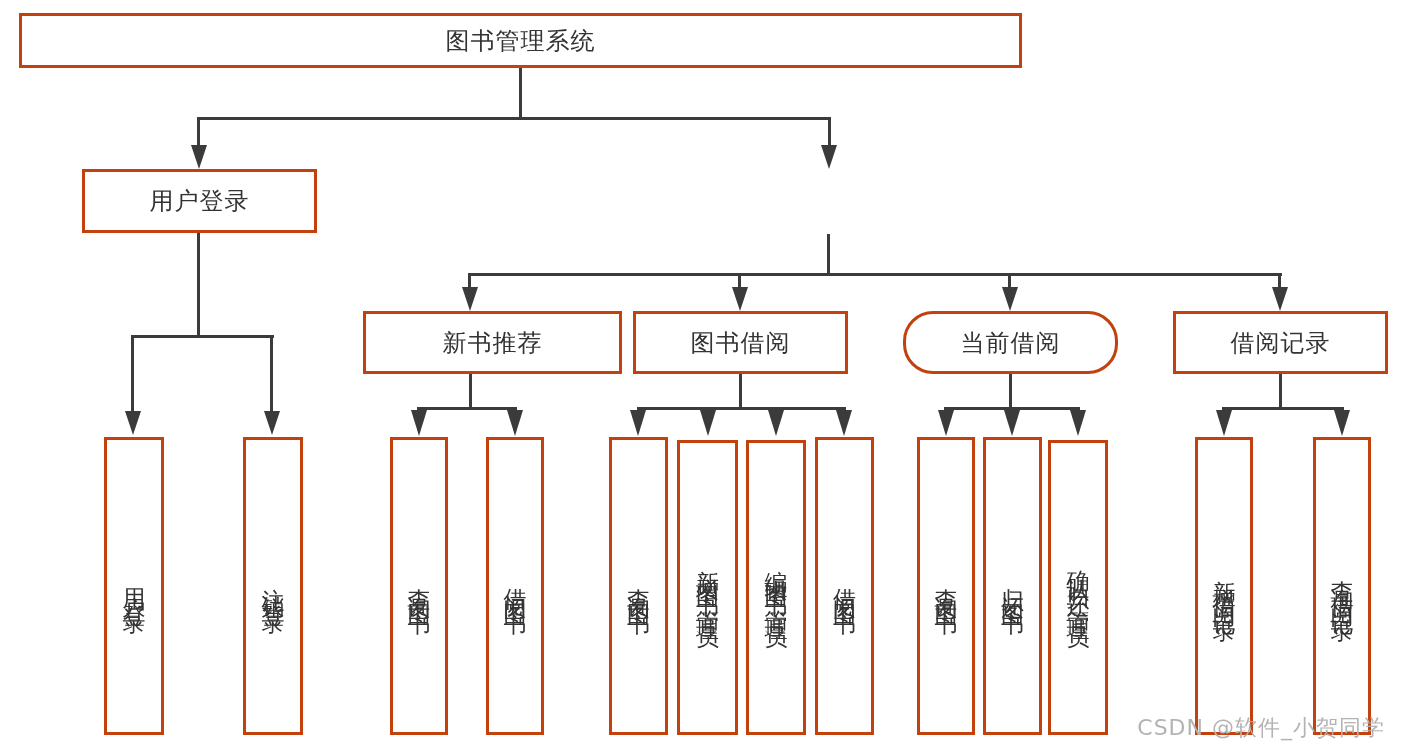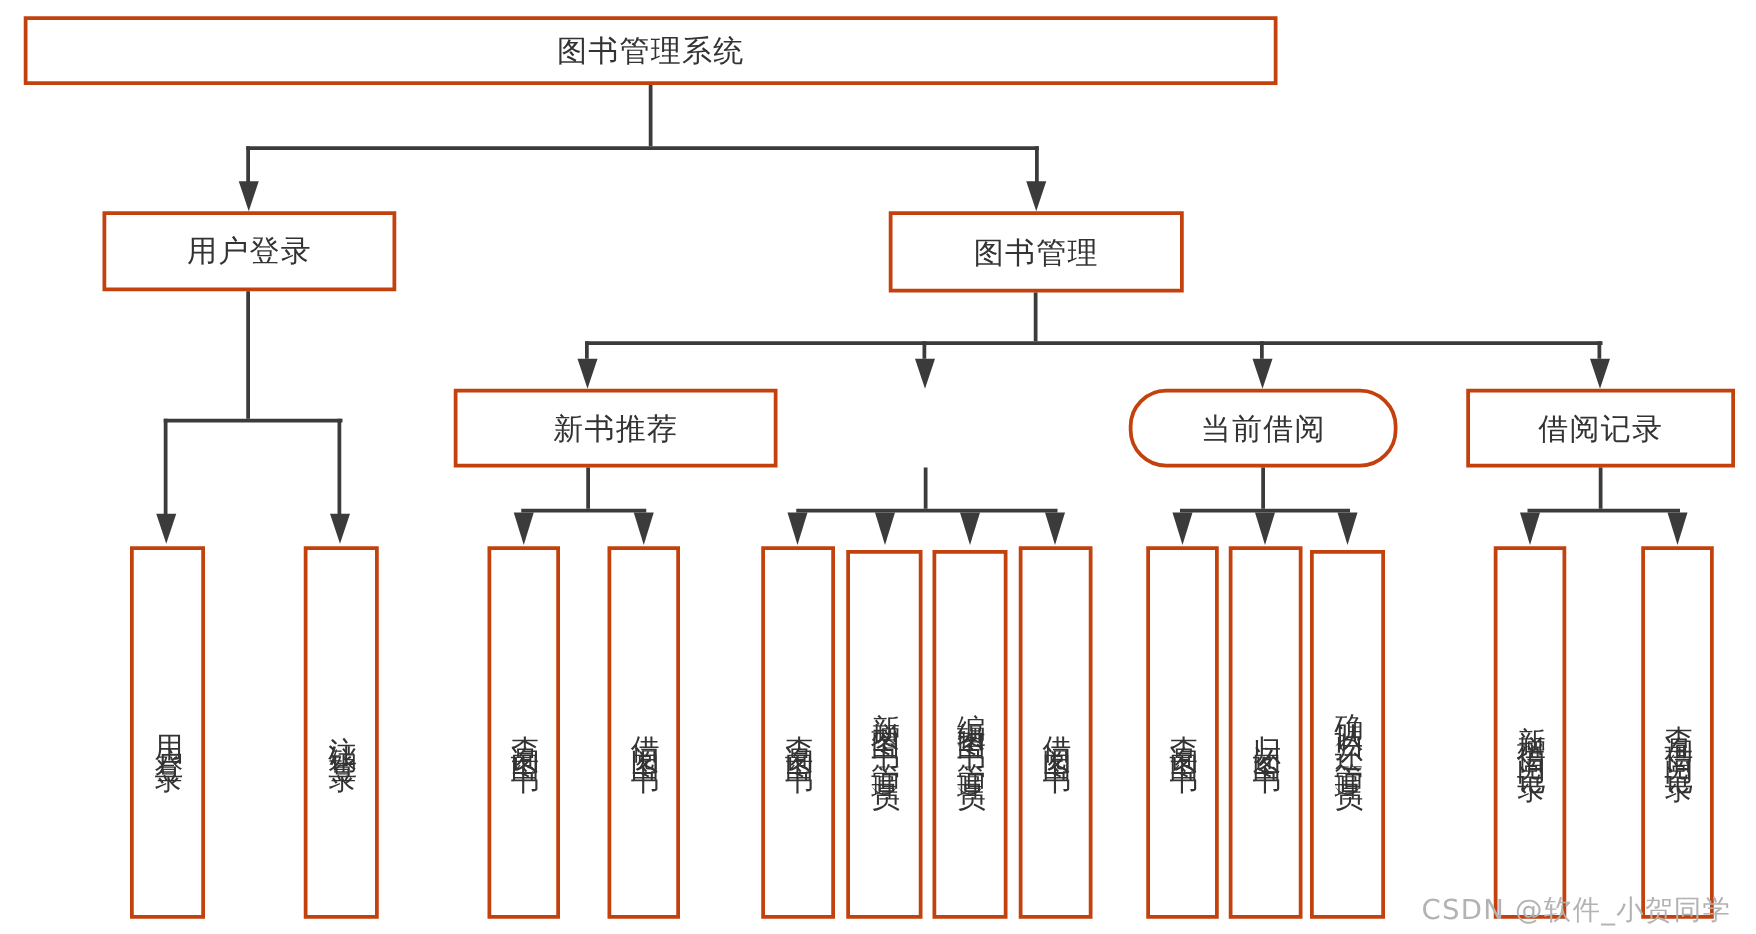--- a/index.html
+++ b/index.html
@@ -66,23 +66,20 @@
   <div class="line" style="left:519px; top:68px; width:3px; height:49px;"></div>
   <div class="line" style="left:197px; top:117px; width:634px; height:3px;"></div>
   <div class="line" style="left:197px; top:117px; width:3px; height:30px;"></div>
   <div class="arrow" style="left:191px; top:145px;"></div>
   <div class="line" style="left:828px; top:117px; width:3px; height:30px;"></div>
   <div class="arrow" style="left:821px; top:145px;"></div>
 
   <div class="box" style="left:82px; top:169px; width:235px; height:64px;">
     <span>用户登录</span>
   </div>
-  <div class="box" style="left:711px; top:169px; width:236px; height:65px;">
-    <span>图书管理</span>
-  </div>
 
   <div class="line" style="left:197px; top:233px; width:3px; height:102px;"></div>
   <div class="line" style="left:131px; top:335px; width:143px; height:3px;"></div>
   <div class="line" style="left:131px; top:335px; width:3px; height:78px;"></div>
   <div class="arrow" style="left:125px; top:411px;"></div>
   <div class="line" style="left:270px; top:335px; width:3px; height:78px;"></div>
   <div class="arrow" style="left:264px; top:411px;"></div>
 
   <div class="line" style="left:827px; top:234px; width:3px; height:39px;"></div>
   <div class="line" style="left:468px; top:273px; width:814px; height:3px;"></div>
@@ -90,20 +87,23 @@
   <div class="arrow" style="left:462px; top:287px;"></div>
   <div class="line" style="left:738px; top:273px; width:3px; height:14px;"></div>
   <div class="arrow" style="left:732px; top:287px;"></div>
   <div class="line" style="left:1008px; top:273px; width:3px; height:14px;"></div>
   <div class="arrow" style="left:1002px; top:287px;"></div>
   <div class="line" style="left:1278px; top:273px; width:3px; height:14px;"></div>
   <div class="arrow" style="left:1272px; top:287px;"></div>
 
   <div class="box" style="left:363px; top:311px; width:259px; height:63px;">
     <span>新书推荐</span>
+  </div>
+  <div class="box" style="left:633px; top:311px; width:215px; height:63px;">
+    <span>图书借阅</span>
   </div>
   <div class="box" style="left:903px; top:311px; width:215px; height:63px;border-radius:30px;">
     <span>当前借阅</span>
   </div>
   <div class="box" style="left:1173px; top:311px; width:215px; height:63px;">
     <span>借阅记录</span>
   </div>
 
   <div class="line" style="left:469px; top:374px; width:3px; height:33px;"></div>
   <div class="line" style="left:417px; top:407px; width:100px; height:3px;"></div>

